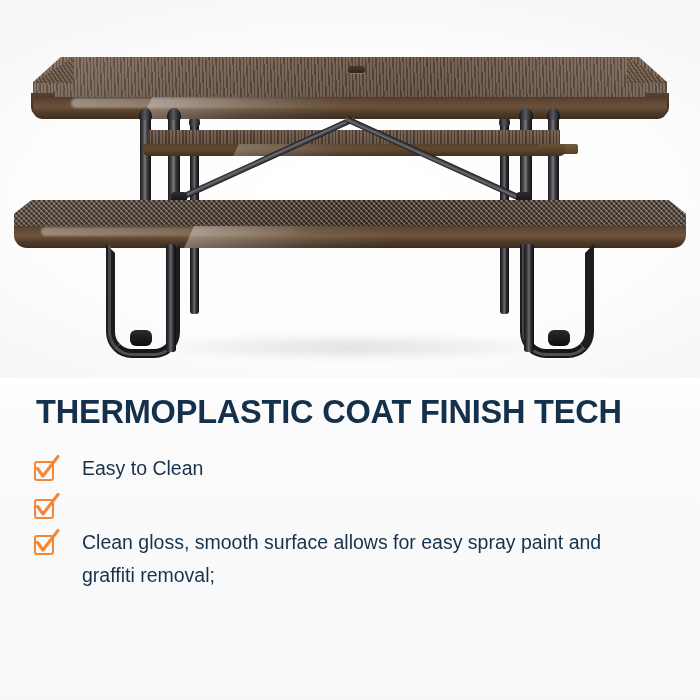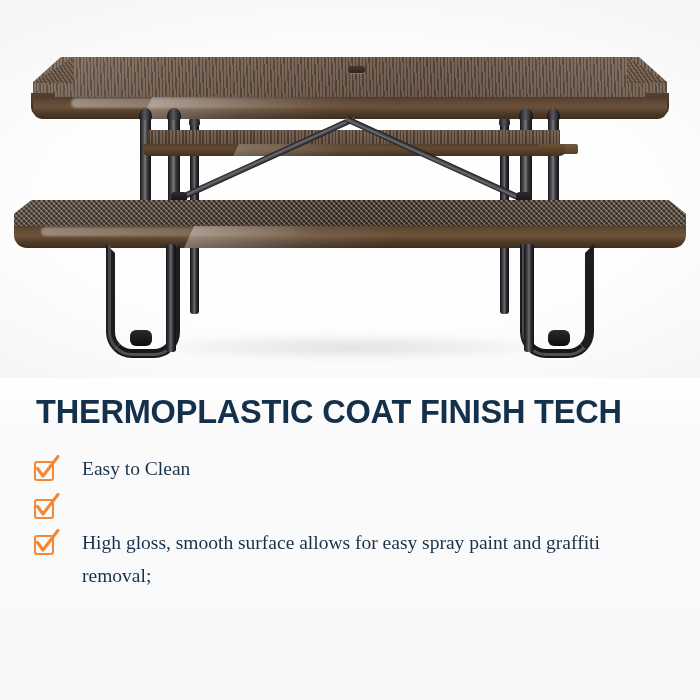--- a/index.html
+++ b/index.html
@@ -147,21 +147,21 @@
   }
 
   
   .headline{
     position:absolute;left:36px;top:392px;width:640px;
     font-size:33px;line-height:40px;font-weight:700;letter-spacing:-.2px;
     color:#15304a;white-space:nowrap;
     transform:scaleX(.985);transform-origin:left center;
   }
   .features{position:absolute;left:33px;top:452px;width:640px;}
-  .feature{display:flex;align-items:flex-start;margin-bottom:5px;font-family:Liberation Serif, serif;}
+  .feature{display:flex;align-items:flex-start;margin-bottom:5px;}
   .chk{position:relative;width:25px;height:25px;flex:0 0 25px;margin-top:6px;margin-right:24px;}
   .chk .box{position:absolute;left:1px;top:3px;width:20px;height:20px;border:2.4px solid #f58634;border-radius:3px;box-sizing:border-box;}
   .chk svg{position:absolute;left:0;top:-3px;width:27px;height:27px;overflow:visible;}
   .feature-text{
     font-size:19.5px;line-height:33px;color:#17324b;
     max-width:566px;
   }
 </style>
 </head>
 <body>
@@ -254,17 +254,17 @@
       </span>
     </div>
 
     <div class="feature">
       <span class="chk">
         <span class="box"></span>
         <svg viewBox="0 0 27 27" aria-hidden="true">
           <path d="M4.5 13.5 L10 21 L25 1.5" fill="none" stroke="#f58634" stroke-width="3.1" stroke-linecap="round" stroke-linejoin="round"></path>
         </svg>
       </span>
-      <span class="feature-text">High gloss, smooth surface allows for easy spray paint and graffiti removal;</span>
+      <span class="feature-text">Clean gloss, smooth surface allows for easy spray paint and graffiti removal;</span>
     </div>
 
   </div>
 </div>
 
 </body></html>

